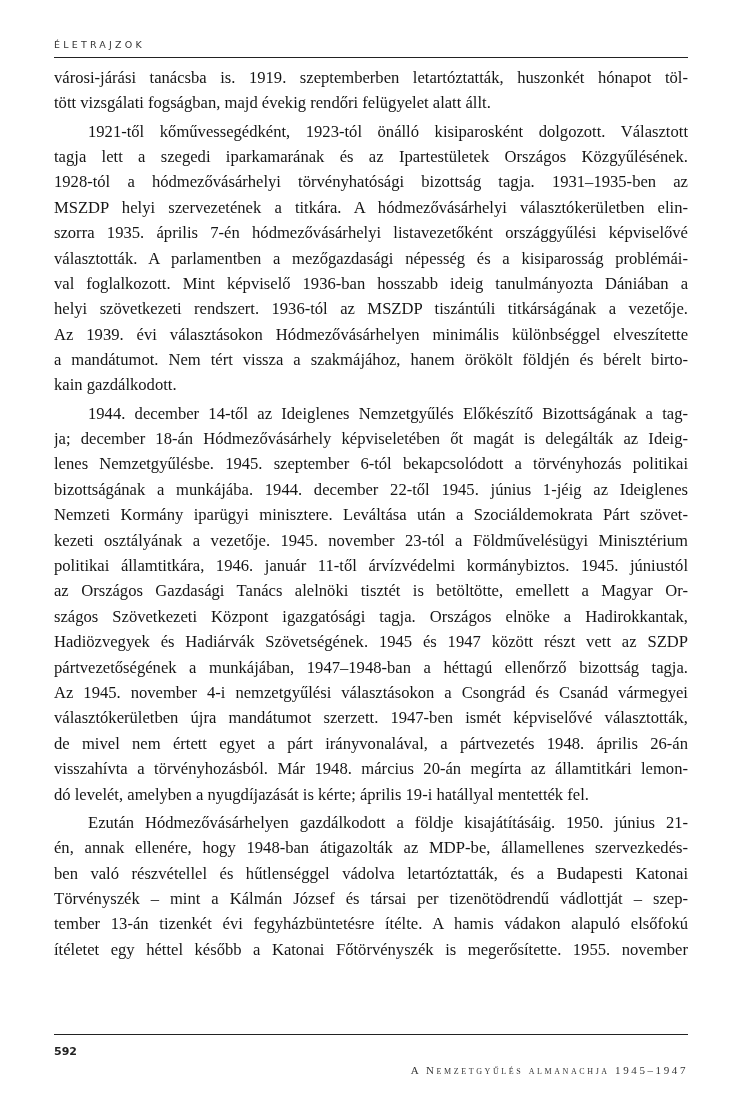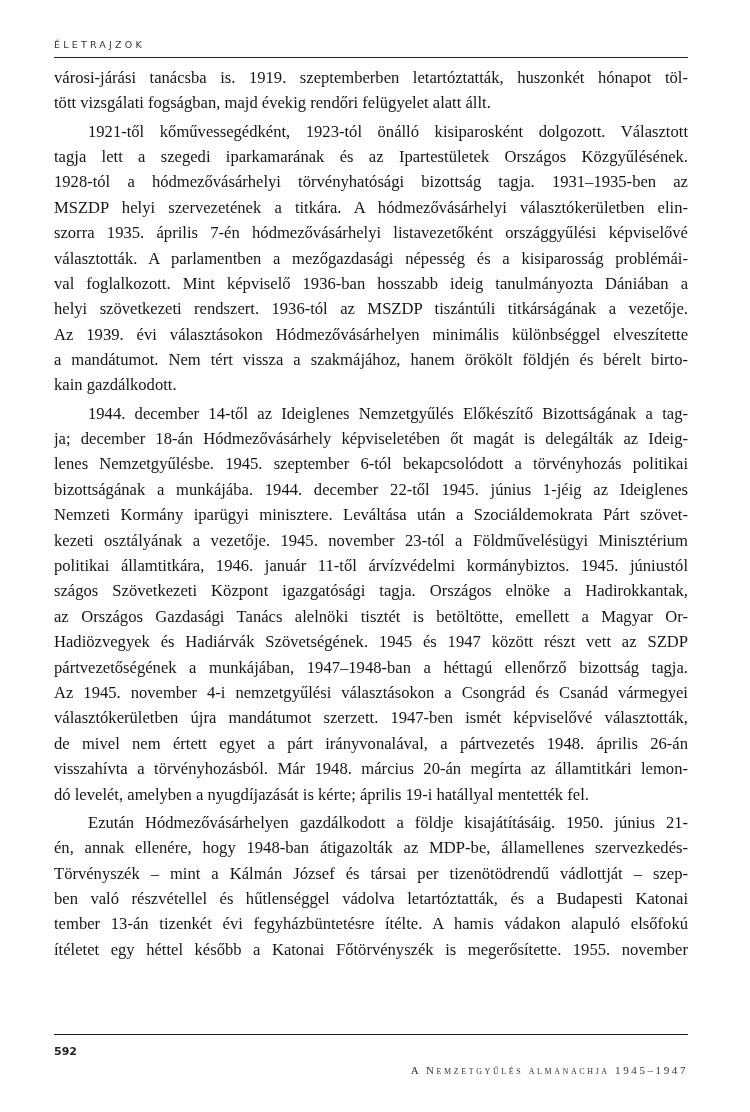--- a/index.html
+++ b/index.html
@@ -106,35 +106,35 @@
       <span class="line last">kain gazdálkodott.</span>
     </div>
     <div class="para">
       <span class="line indent">1944. december 14-től az Ideiglenes Nemzetgyűlés Előkészítő Bizottságának a tag-</span>
       <span class="line">ja; december 18-án Hódmezővásárhely képviseletében őt magát is delegálták az Ideig-</span>
       <span class="line">lenes Nemzetgyűlésbe. 1945. szeptember 6-tól bekapcsolódott a törvényhozás politikai</span>
       <span class="line">bizottságának a munkájába. 1944. december 22-től 1945. június 1-jéig az Ideiglenes</span>
       <span class="line">Nemzeti Kormány iparügyi minisztere. Leváltása után a Szociáldemokrata Párt szövet-</span>
       <span class="line">kezeti osztályának a vezetője. 1945. november 23-tól a Földművelésügyi Minisztérium</span>
       <span class="line">politikai államtitkára, 1946. január 11-től árvízvédelmi kormánybiztos. 1945. júniustól</span>
+      <span class="line">az Országos Gazdasági Tanács alelnöki tisztét is betöltötte, emellett a Magyar Or-</span>
       <span class="line">szágos Szövetkezeti Központ igazgatósági tagja. Országos elnöke a Hadirokkantak,</span>
-      <span class="line">az Országos Gazdasági Tanács alelnöki tisztét is betöltötte, emellett a Magyar Or-</span>
       <span class="line">Hadiözvegyek és Hadiárvák Szövetségének. 1945 és 1947 között részt vett az SZDP</span>
       <span class="line">pártvezetőségének a munkájában, 1947–1948-ban a héttagú ellenőrző bizottság tagja.</span>
       <span class="line">Az 1945. november 4-i nemzetgyűlési választásokon a Csongrád és Csanád vármegyei</span>
       <span class="line">választókerületben újra mandátumot szerzett. 1947-ben ismét képviselővé választották,</span>
       <span class="line">de mivel nem értett egyet a párt irányvonalával, a pártvezetés 1948. április 26-án</span>
       <span class="line">visszahívta a törvényhozásból. Már 1948. március 20-án megírta az államtitkári lemon-</span>
       <span class="line last">dó levelét, amelyben a nyugdíjazását is kérte; április 19-i hatállyal mentették fel.</span>
     </div>
     <div class="para">
       <span class="line indent">Ezután Hódmezővásárhelyen gazdálkodott a földje kisajátításáig. 1950. június 21-</span>
       <span class="line">én, annak ellenére, hogy 1948-ban átigazolták az MDP-be, államellenes szervezkedés-</span>
+      <span class="line">ben való részvétellel és hűtlenséggel vádolva letartóztatták, és a Budapesti Katonai</span>
       <span class="line">Törvényszék – mint a Kálmán József és társai per tizenötödrendű vádlottját – szep-</span>
-      <span class="line">ben való részvétellel és hűtlenséggel vádolva letartóztatták, és a Budapesti Katonai</span>
       <span class="line">tember 13-án tizenkét évi fegyházbüntetésre ítélte. A hamis vádakon alapuló elsőfokú</span>
       <span class="line">ítéletet egy héttel később a Katonai Főtörvényszék is megerősítette. 1955. november</span>
     </div>
   </div>
 
 <div class="rule bottom"></div>
 <div class="folio">592</div>
 <div class="book-title">A Nemzetgyűlés almanachja 1945–1947</div>
 
 </body></html>

